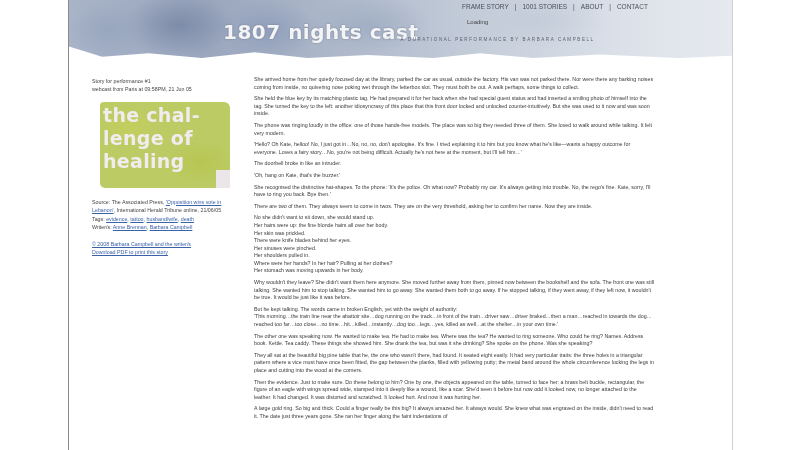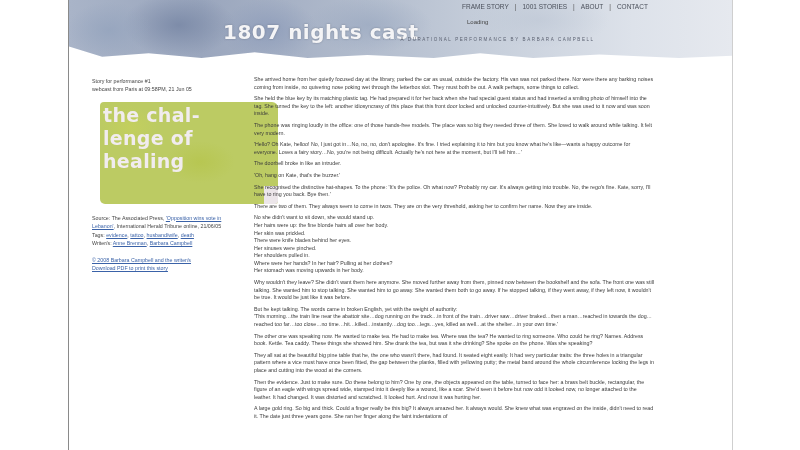--- a/index.html
+++ b/index.html
@@ -41,27 +41,27 @@
   .nav {
     position: absolute; left: 393px; top: 3px;
     font-size: 6.5px; color: #4a4f5a; display: flex; gap: 6px; align-items: center;
   }
   .nav .sep { color: #555; }
   .nav a { color: #4a4f5a; text-decoration: none; }
   .loading { position: absolute; left: 398px; top: 19px; font-size: 6px; color: #444; }
   .sidebar { position: absolute; left: 92px; top: 77px; width: 150px; font-size: 5.3px; line-height: 8.3px; color: #444; }
   .sidebar a { color: #3a62a8; text-decoration: underline; }
   .story-image {
-    width: 130px; height: 102px; margin: 8px 0 10px 8px;
+    width: 130px; height: 86px; margin: 8px 0 10px 8px;
     background:
       radial-gradient(ellipse 40px 30px at 30px 25px, rgba(200,210,90,0.6), transparent 70%),
       radial-gradient(ellipse 50px 30px at 100px 60px, rgba(180,195,70,0.6), transparent 70%),
       #bccb63;
     border-radius: 4px 6px 3px 5px;
-    position: relative; overflow: hidden; padding-left: 48px;
+    position: relative; overflow: hidden;
   }
   .story-image .img-text {
     position: absolute; left: 3px; top: 2px; width: 128px;
     font-family: "DejaVu Sans", sans-serif; font-weight: bold;
     font-size: 19px; line-height: 23px; color: #f1ecef; letter-spacing: 0.3px;
   }
   .story-image .img-corner {
     position: absolute; right: 0; bottom: 0; width: 14px; height: 18px; background: #ece6ea;
   }
   .sidebar p { margin: 0 0 6px 0; }

